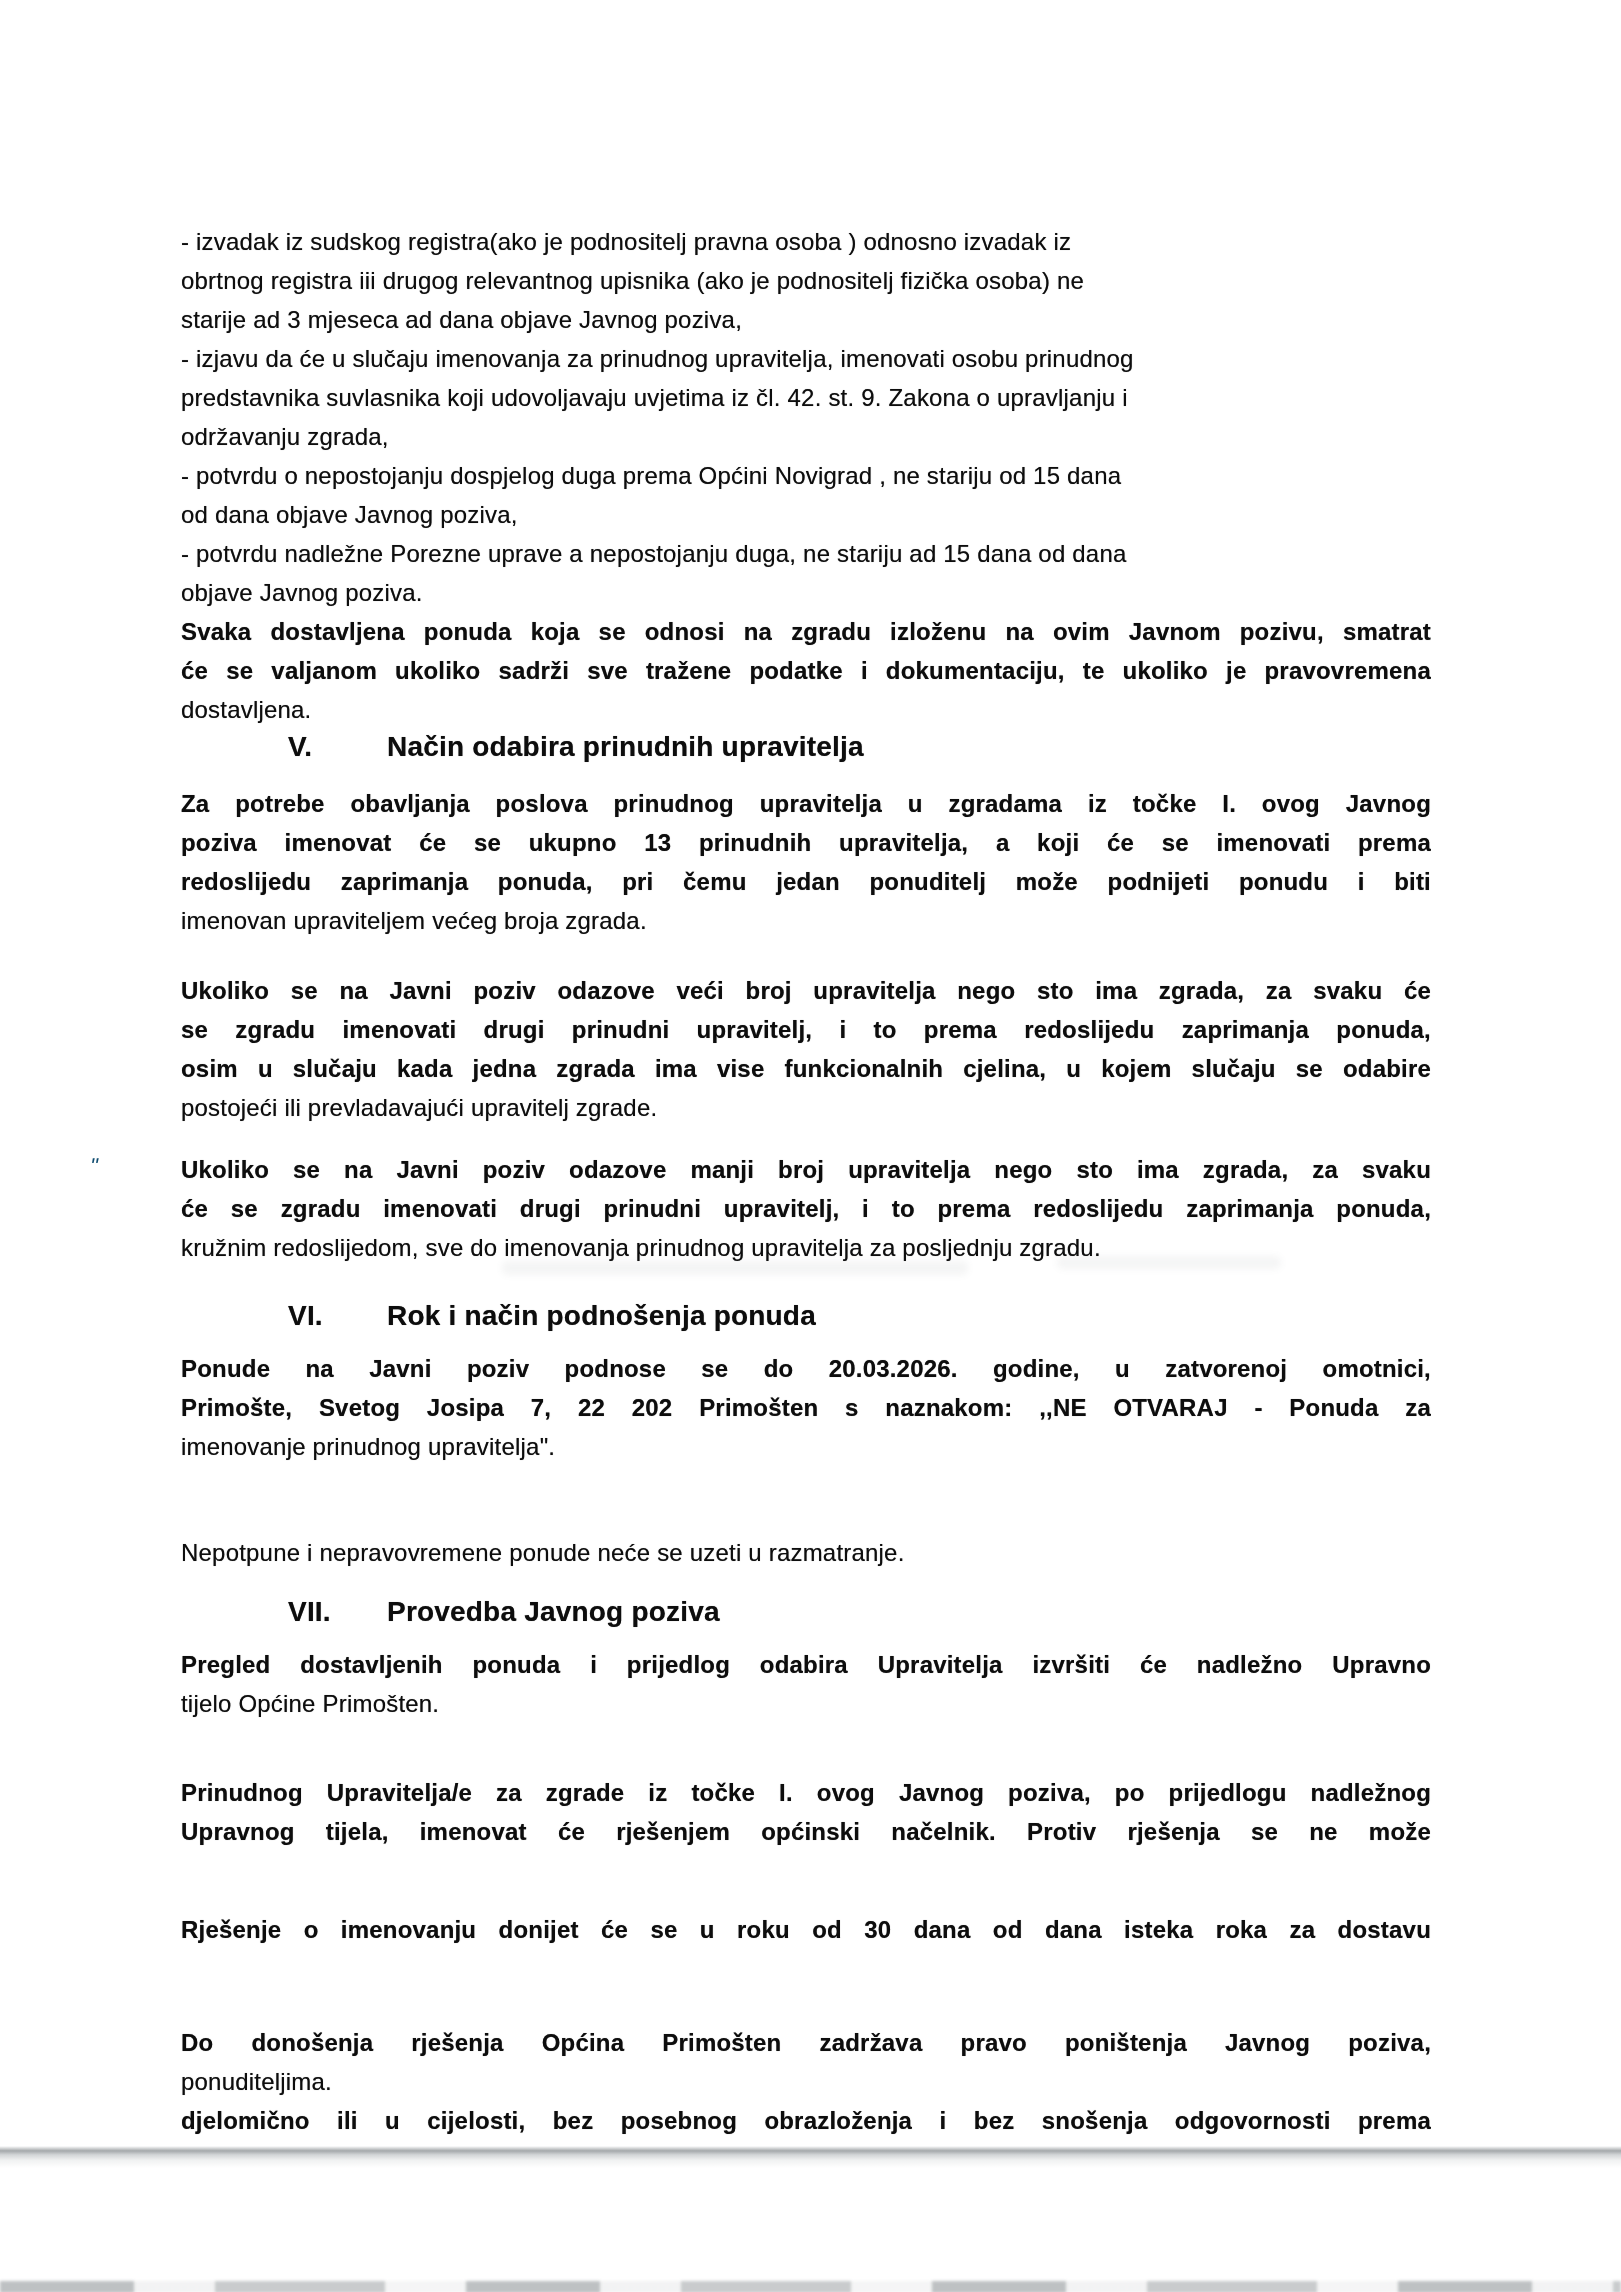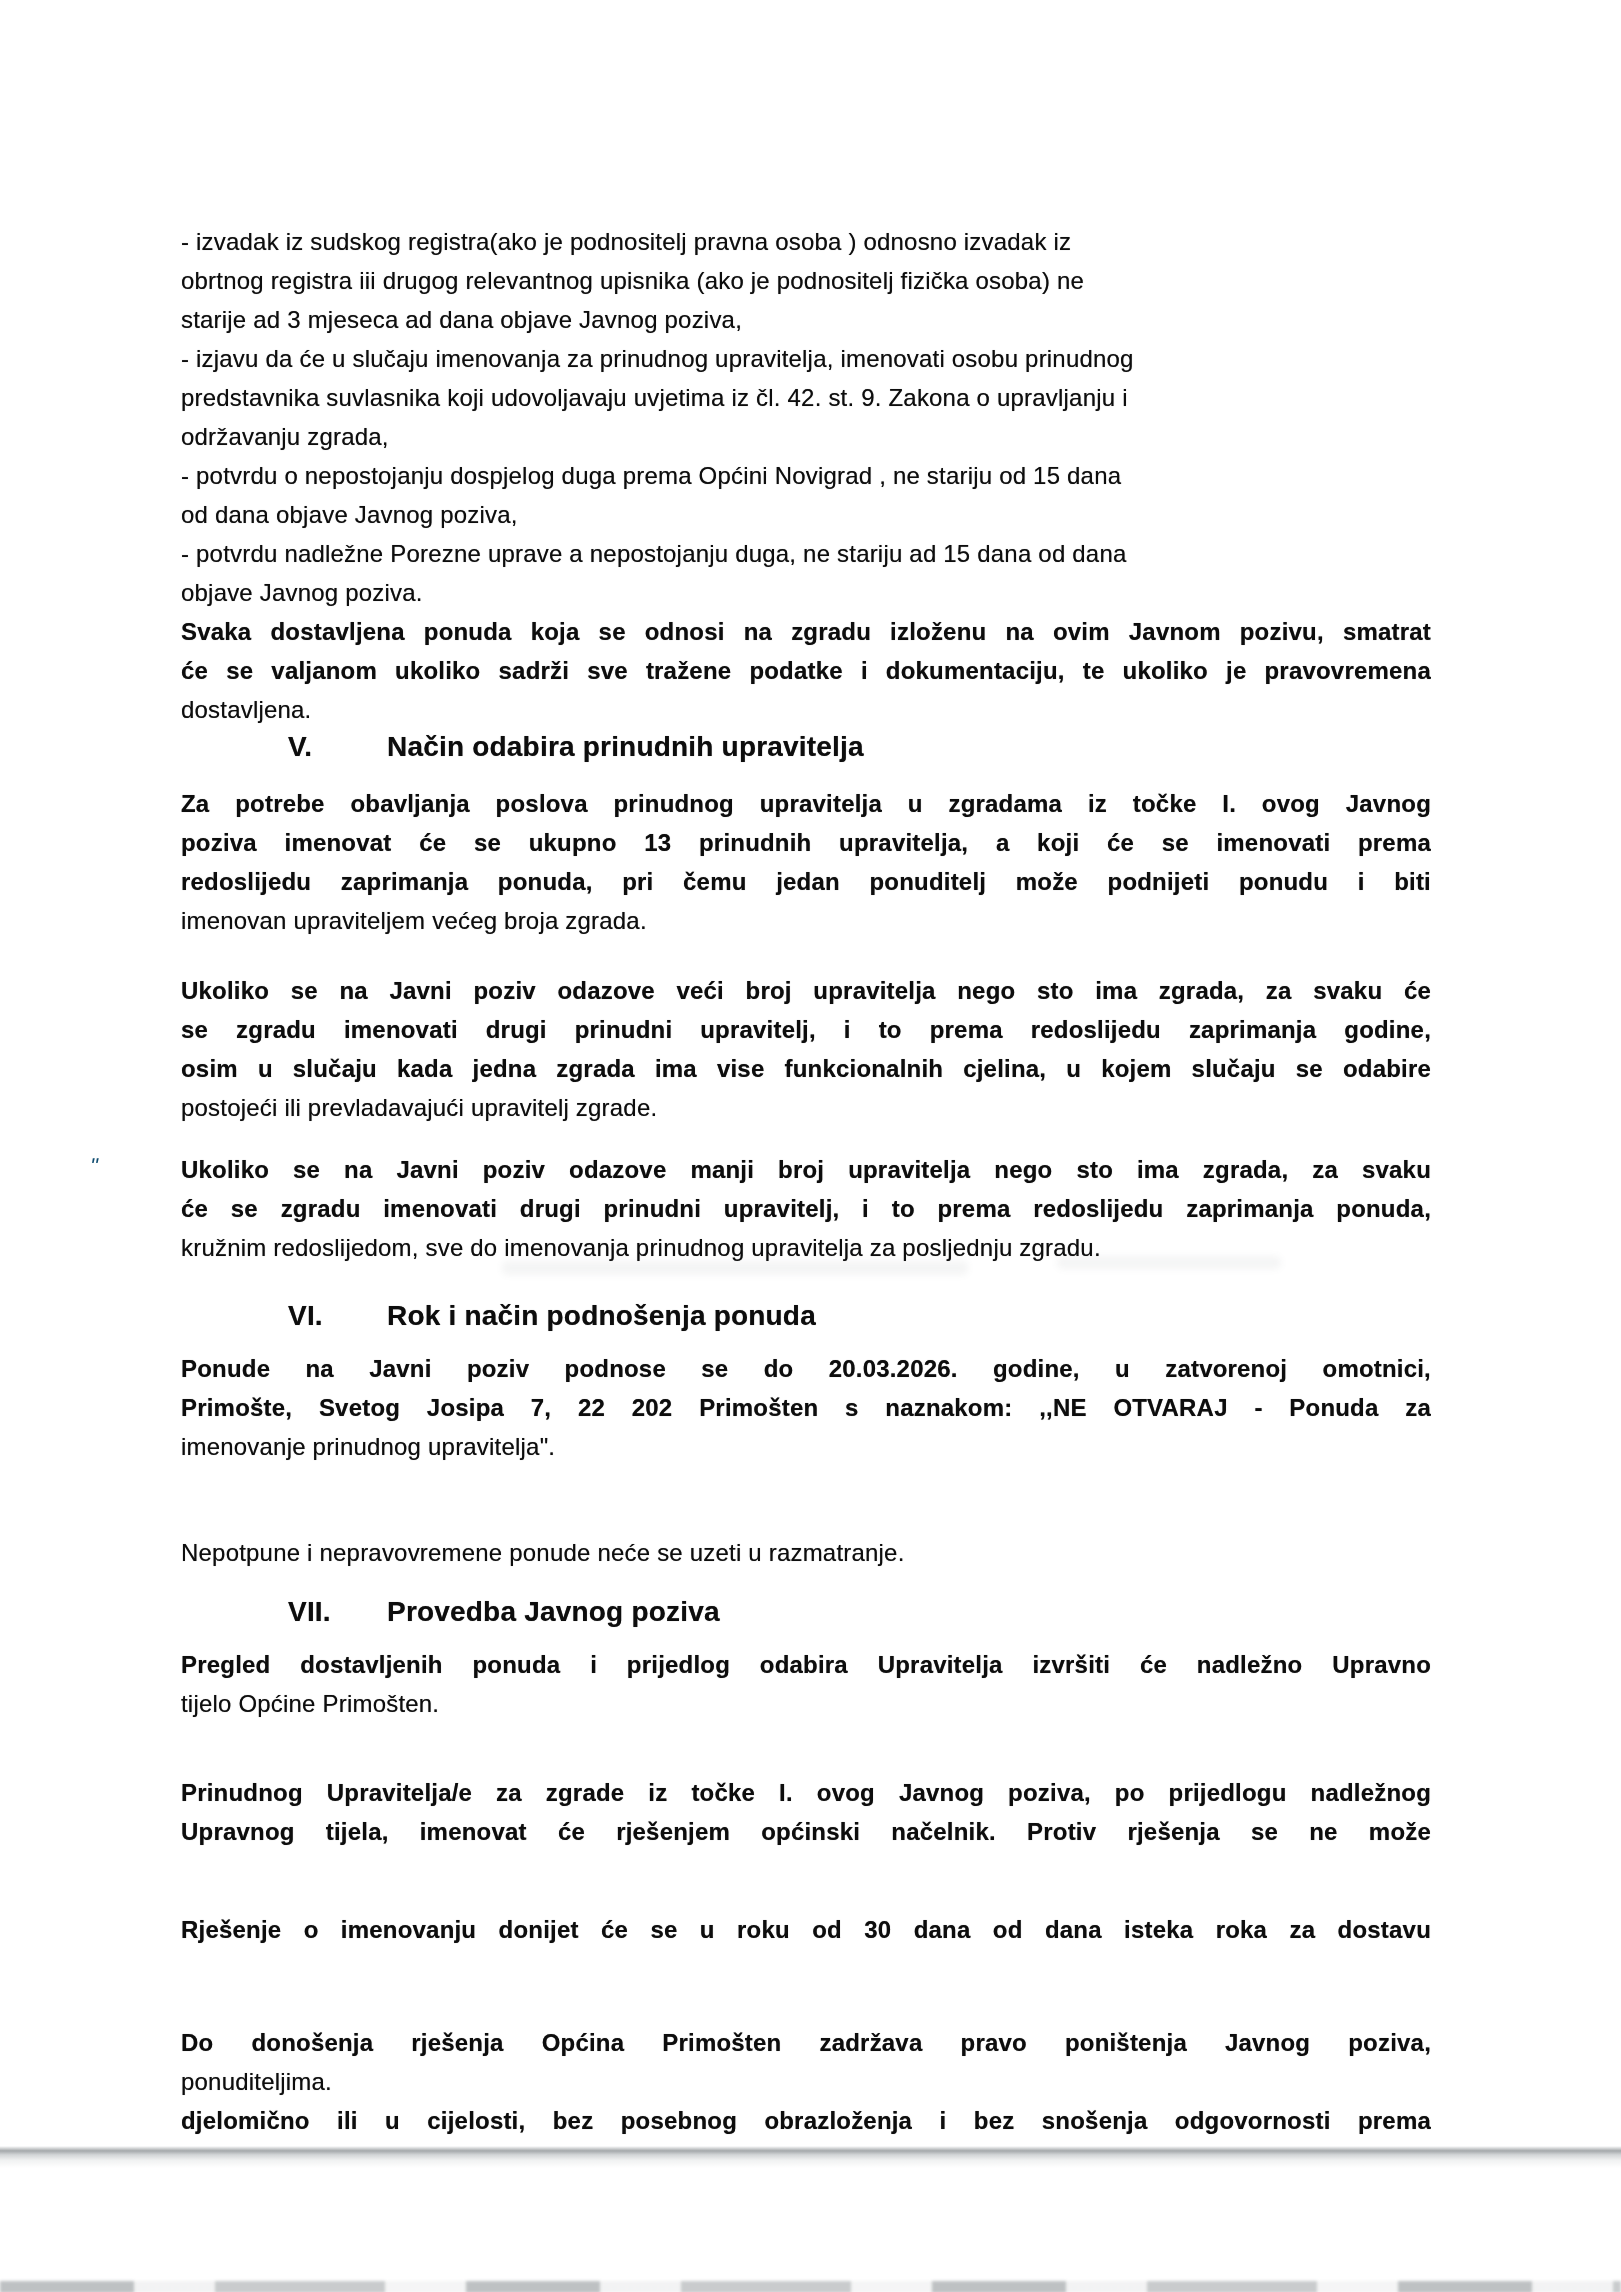--- a/index.html
+++ b/index.html
@@ -82,21 +82,21 @@
 
   <div class="block" style="top:784px">
     <span class="line j">Za potrebe obavljanja poslova prinudnog upravitelja u zgradama iz točke I. ovog Javnog</span>
     <span class="line j">poziva imenovat će se ukupno 13 prinudnih upravitelja, a koji će se imenovati prema</span>
     <span class="line j">redoslijedu zaprimanja ponuda, pri čemu jedan ponuditelj može podnijeti ponudu i biti</span>
     <span class="line">imenovan upraviteljem većeg broja zgrada.</span>
   </div>
 
   <div class="block" style="top:971px">
     <span class="line j">Ukoliko se na Javni poziv odazove veći broj upravitelja nego sto ima zgrada, za svaku će</span>
-    <span class="line j">se zgradu imenovati drugi prinudni upravitelj, i to prema redoslijedu zaprimanja godine,</span>
+    <span class="line j">se zgradu imenovati drugi prinudni upravitelj, i to prema redoslijedu zaprimanja ponuda,</span>
     <span class="line j">osim u slučaju kada jedna zgrada ima vise funkcionalnih cjelina, u kojem slučaju se odabire</span>
     <span class="line">postojeći ili prevladavajući upravitelj zgrade.</span>
   </div>
 
   <div class="block" style="top:1150px">
     <span class="line j">Ukoliko se na Javni poziv odazove manji broj upravitelja nego sto ima zgrada, za svaku</span>
     <span class="line j">će se zgradu imenovati drugi prinudni upravitelj, i to prema redoslijedu zaprimanja ponuda,</span>
     <span class="line">kružnim redoslijedom, sve do imenovanja prinudnog upravitelja za posljednju zgradu.</span>
   </div>
 

